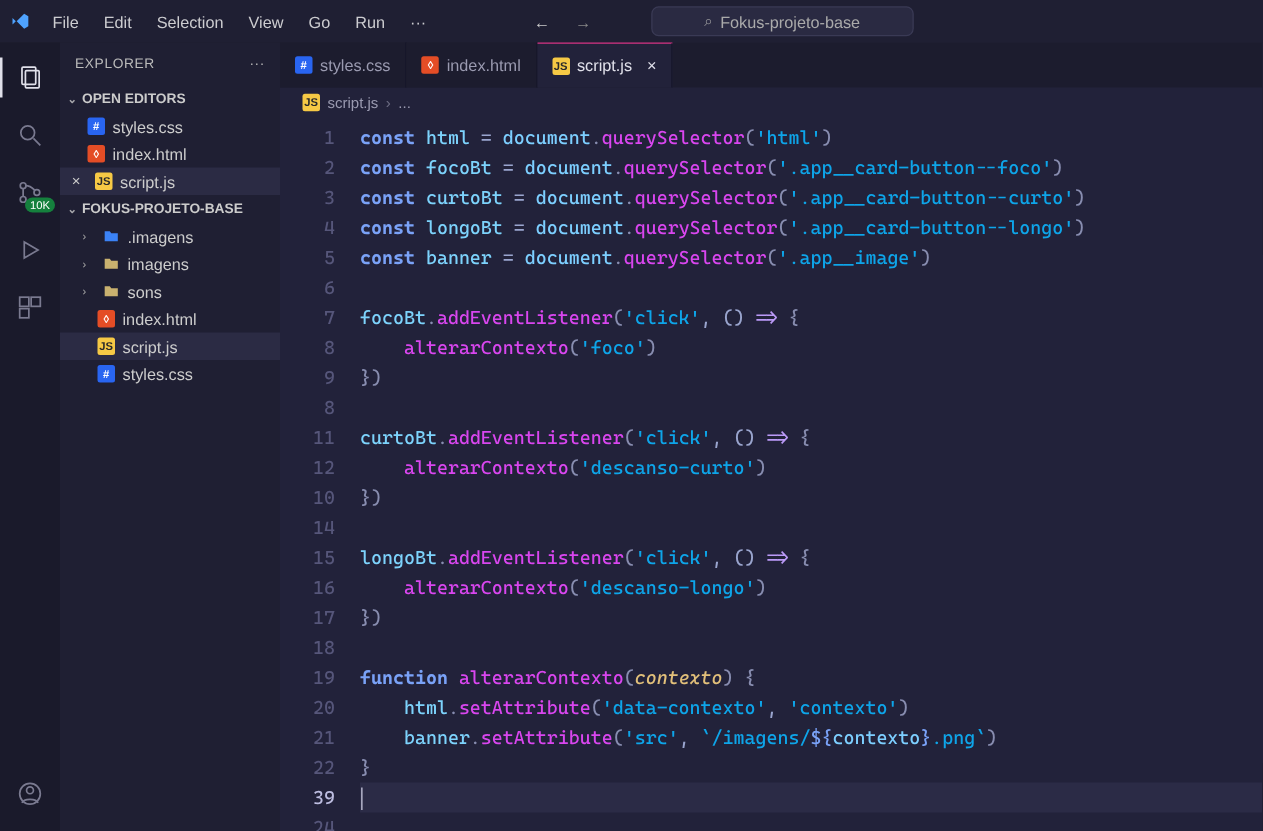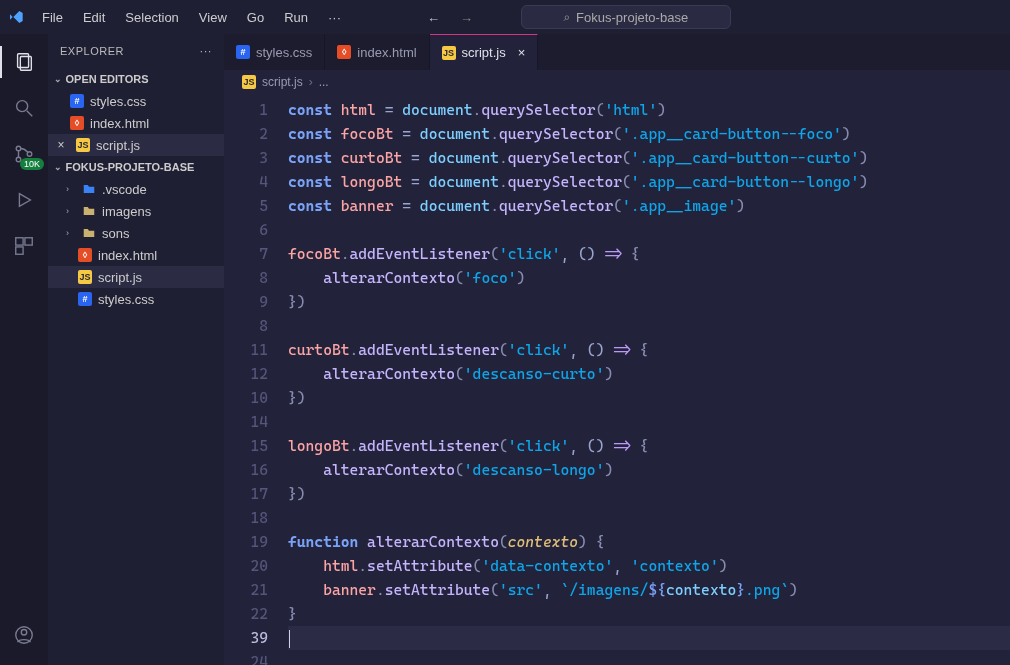--- a/index.html
+++ b/index.html
@@ -55,23 +55,23 @@
   .breadcrumb { height:24px; display:flex; align-items:center; gap:6px; padding:0 18px; color:#9a9ab0; font-size:12px;}
   .breadcrumb .sep { opacity:.6;}
   .code-area { flex:1; display:flex; overflow:hidden; font-family:"Cascadia Code","Consolas",monospace; font-size:15px; line-height:24px;}
   .gutter { width:58px; text-align:right; padding:4px 14px 0 0; color:#56567a;}
   .gutter div { height:24px;}
   .code { flex:1; padding:4px 0 0 6px; white-space:pre; color:#d6d6e6; overflow:hidden;}
   .code div { height:24px;}
   
   .kw { color:#7aa2f7;font-weight:bold;}        
   .kw2 { color:#bb9af7;}       
-  .var { color:#fca5a5;}
+  .var { color:#7dd3fc;}
   .prop { color:#7dcfff;text-align:center;}      
-  .fn { color:#c4b5fd;}
+  .fn { color:#d946ef;}
   .str { color:#0ea5e9;}       
   .punc { color:#888db0;}
   .param { color:#e2c07a; font-style:italic;}
   .op { color:#9aa5ce;}
   .tmpl { color:#7aa2f7;}
   .cursor-line { background:#2b2b46;}
   .caret { display:inline-block; width:1px; height:18px; background:#cfcfe6; vertical-align:middle; margin-left:1px;}
 
   svg { display:block;}
 </style>
@@ -176,21 +176,21 @@
       <span>FOKUS-PROJETO-BASE</span>
     </div>
     <div id="tree-list">
         <div class="sb-folder">
           <span class="chev-r">›</span>
           <span>
             <svg width="14" height="14" viewBox="0 0 24 24" fill="#3b82f6">
               <path d="M3 5h7l2 3h9v11H3z"></path>
             </svg>
           </span>
-          <span>.vscode</span>
+          <span>.imagens</span>
         </div>
         <div class="sb-folder">
           <span class="chev-r">›</span>
           <span>
             <svg width="14" height="14" viewBox="0 0 24 24" fill="#c9b16f">
               <path d="M3 5h7l2 3h9v11H3z"></path>
             </svg>
           </span>
           <span>imagens</span>
         </div>

